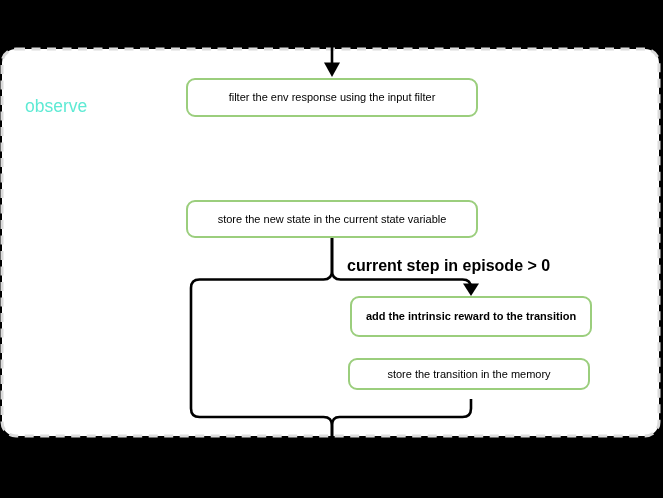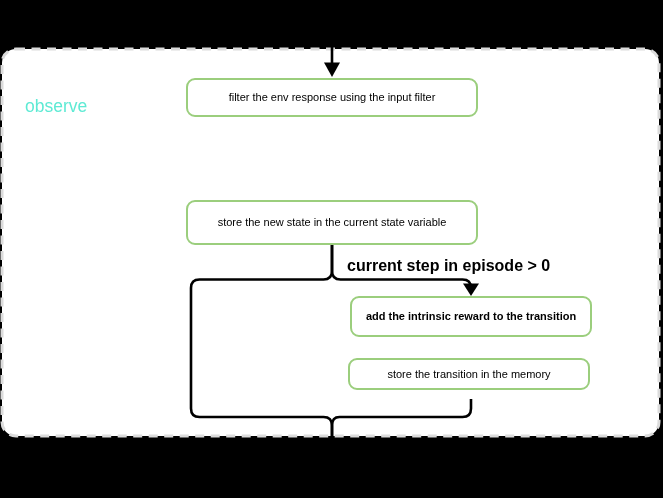--- a/index.html
+++ b/index.html
@@ -9,21 +9,21 @@
   }
   .stage svg{position:absolute;left:0;top:0;width:663px;height:498px;}
   .node{
     position:absolute;box-sizing:border-box;
     background:#ffffff;border:2.5px solid #9bce7d;border-radius:9px;
     display:flex;align-items:center;justify-content:center;text-align:right;
     font-size:11px;line-height:1.3;padding:0 8px;color:#000;
   }
   .node-1{left:186px;top:78px;width:292px;height:39px;}
   .node-2{left:186px;top:136px;width:294px;height:41px;}
-  .node-3{left:186px;top:200px;width:292px;height:45px;}
+  .node-3{left:186px;top:200px;width:292px;height:38px;}
   .node-4{left:350px;top:296px;width:242px;height:41px;font-weight:bold;}
   .node-5{left:348px;top:358px;width:242px;height:32px;}
   .container-title{
     position:absolute;left:25px;top:66px;font-size:17.5px;font-weight:normal;color:#5eead4;margin-top:30px;
   }
   .condition-label{
     position:absolute;left:347px;top:257px;font-size:16px;font-weight:bold;color:#000;
     white-space:nowrap;
   }
   .connector{fill:none;stroke:#000000;stroke-width:2.6px;}

